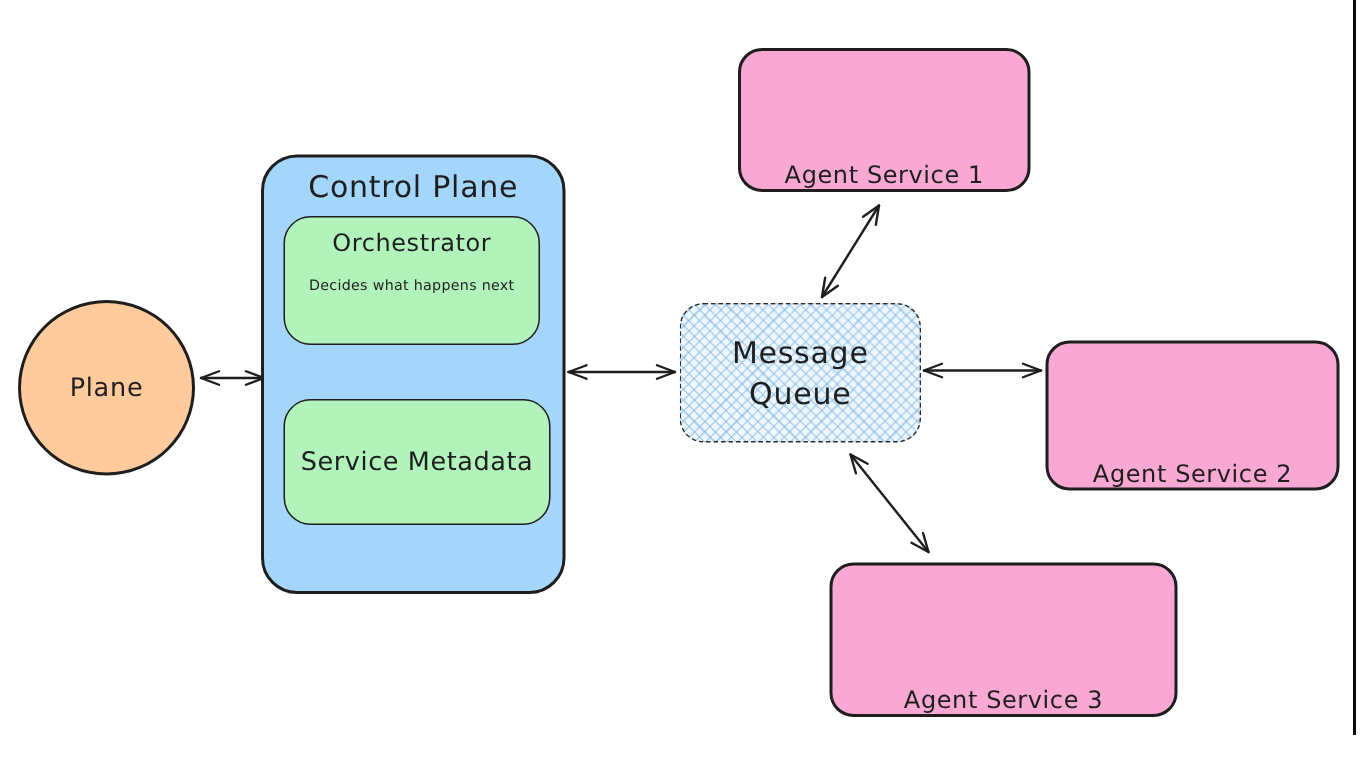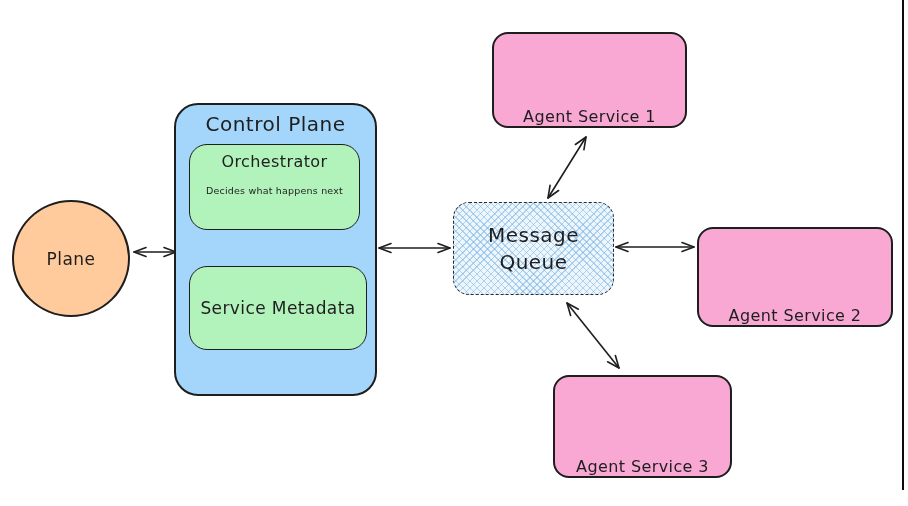--- a/index.html
+++ b/index.html
@@ -102,21 +102,21 @@
   .agent {
     border-radius: 16px;
     background: #f9a8d4;
     border: 2px solid #1e1e1e;
     display: flex; align-items: flex-end; justify-content: center;
     font-size: 16px;
     letter-spacing: .4px;
   }
   .agent1 { left: 492px; top: 32px;  width: 195px; height: 96px; }
   .agent2 { left: 697px; top: 200px; width: 196px; height: 100px; margin-top: 27px; }
-  .agent3 { left: 553px; top: 375px; width: 179px; height: 103px; }
+  .agent3 { left: 553px; top: 375px; width: 232px; height: 103px; }
 
   
   .frame-edge {
     position: absolute;
     left: 902px; top: 0;
     width: 2px; height: 490px;
     background: #0c0c0c;
   }
 
   svg polyline, svg line { stroke: #1e1e1e; stroke-width: 1.6; fill: none; stroke-linecap: round; stroke-linejoin: round; }

